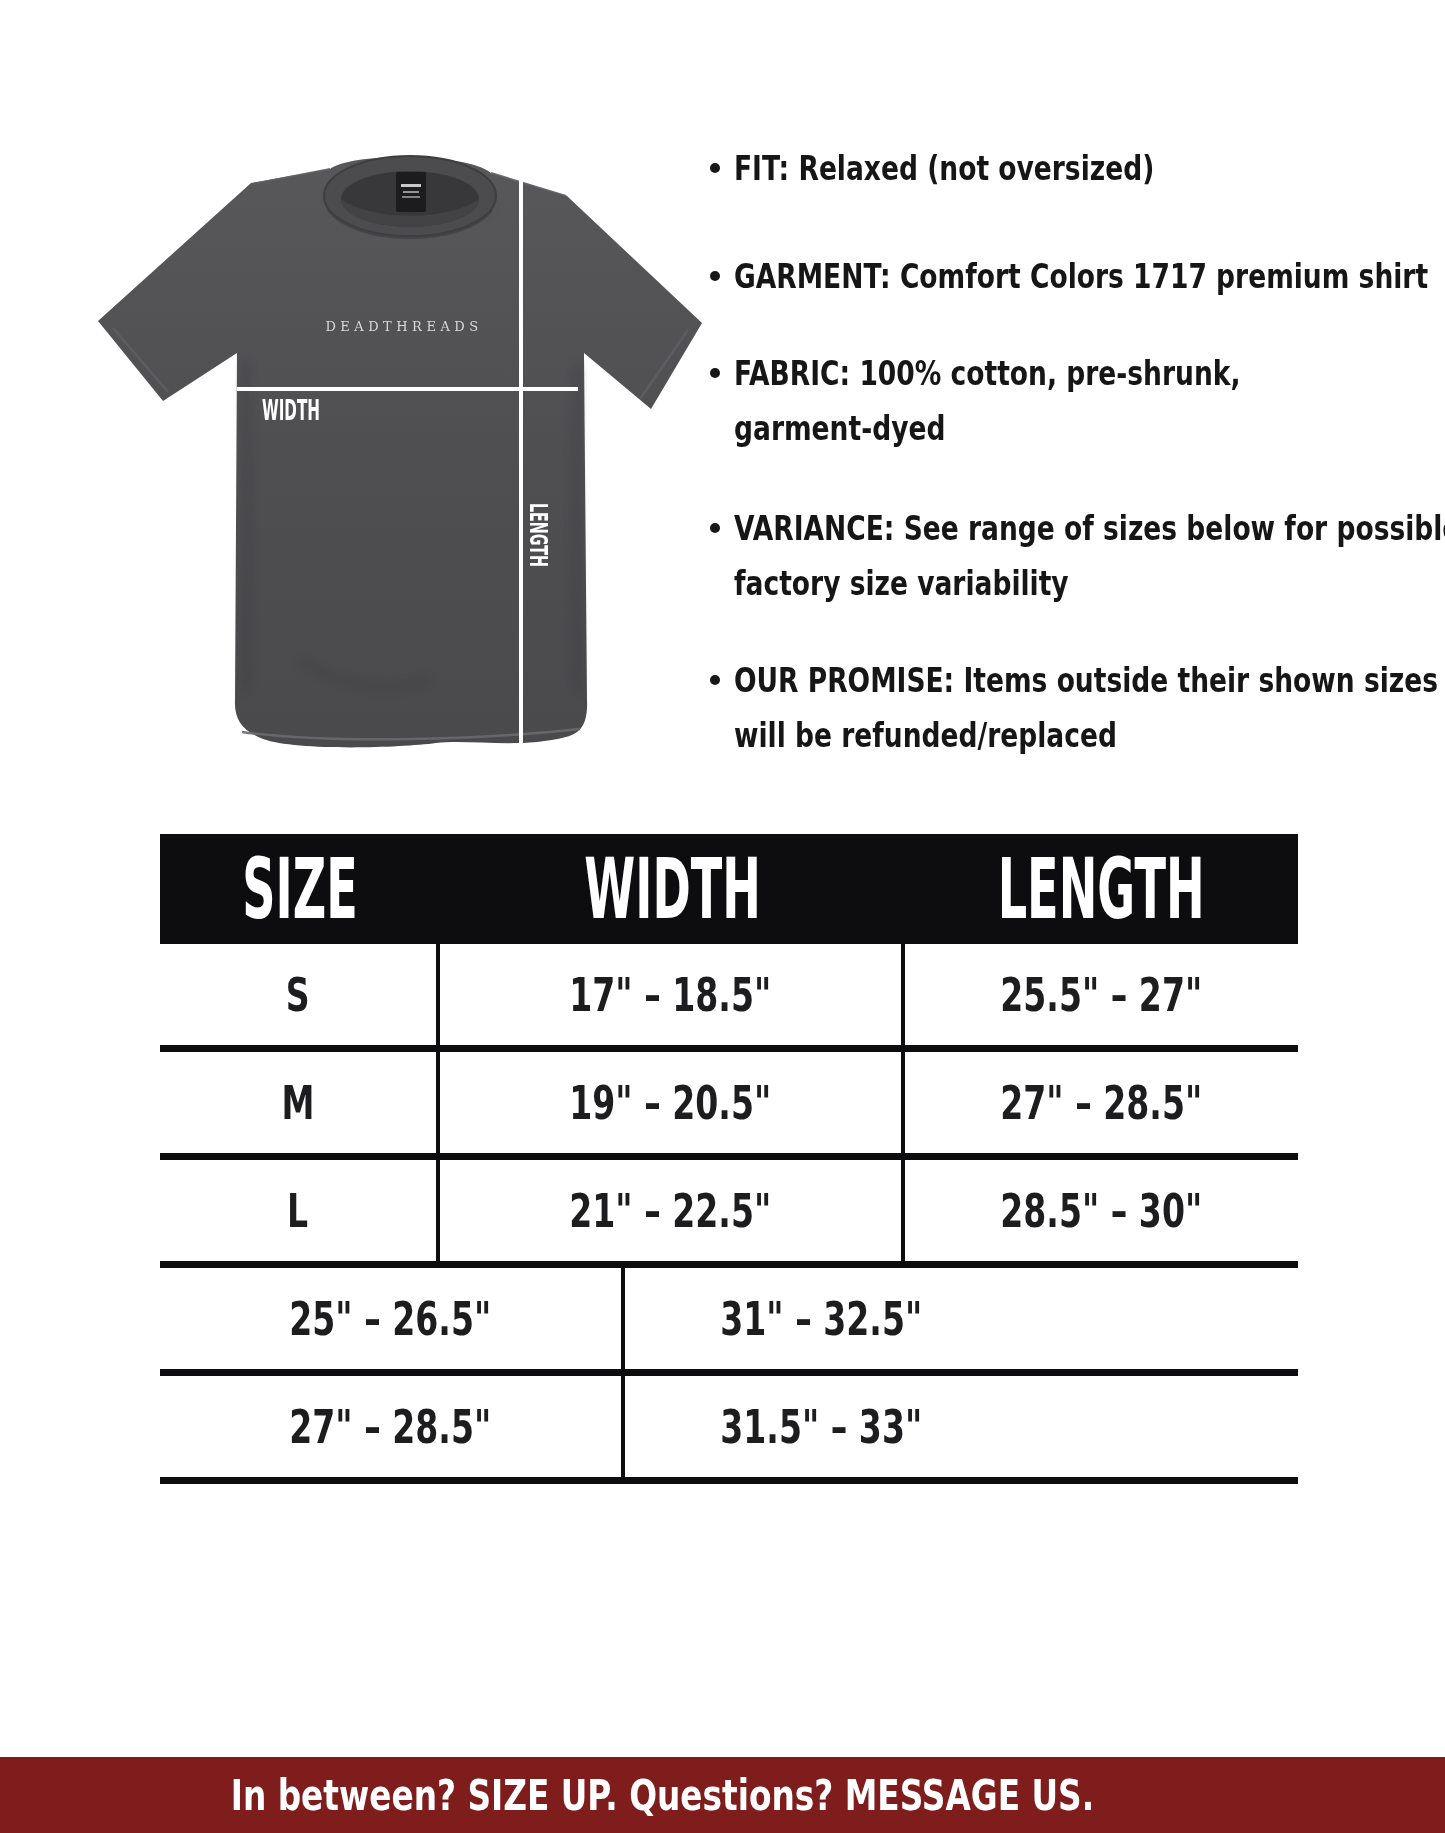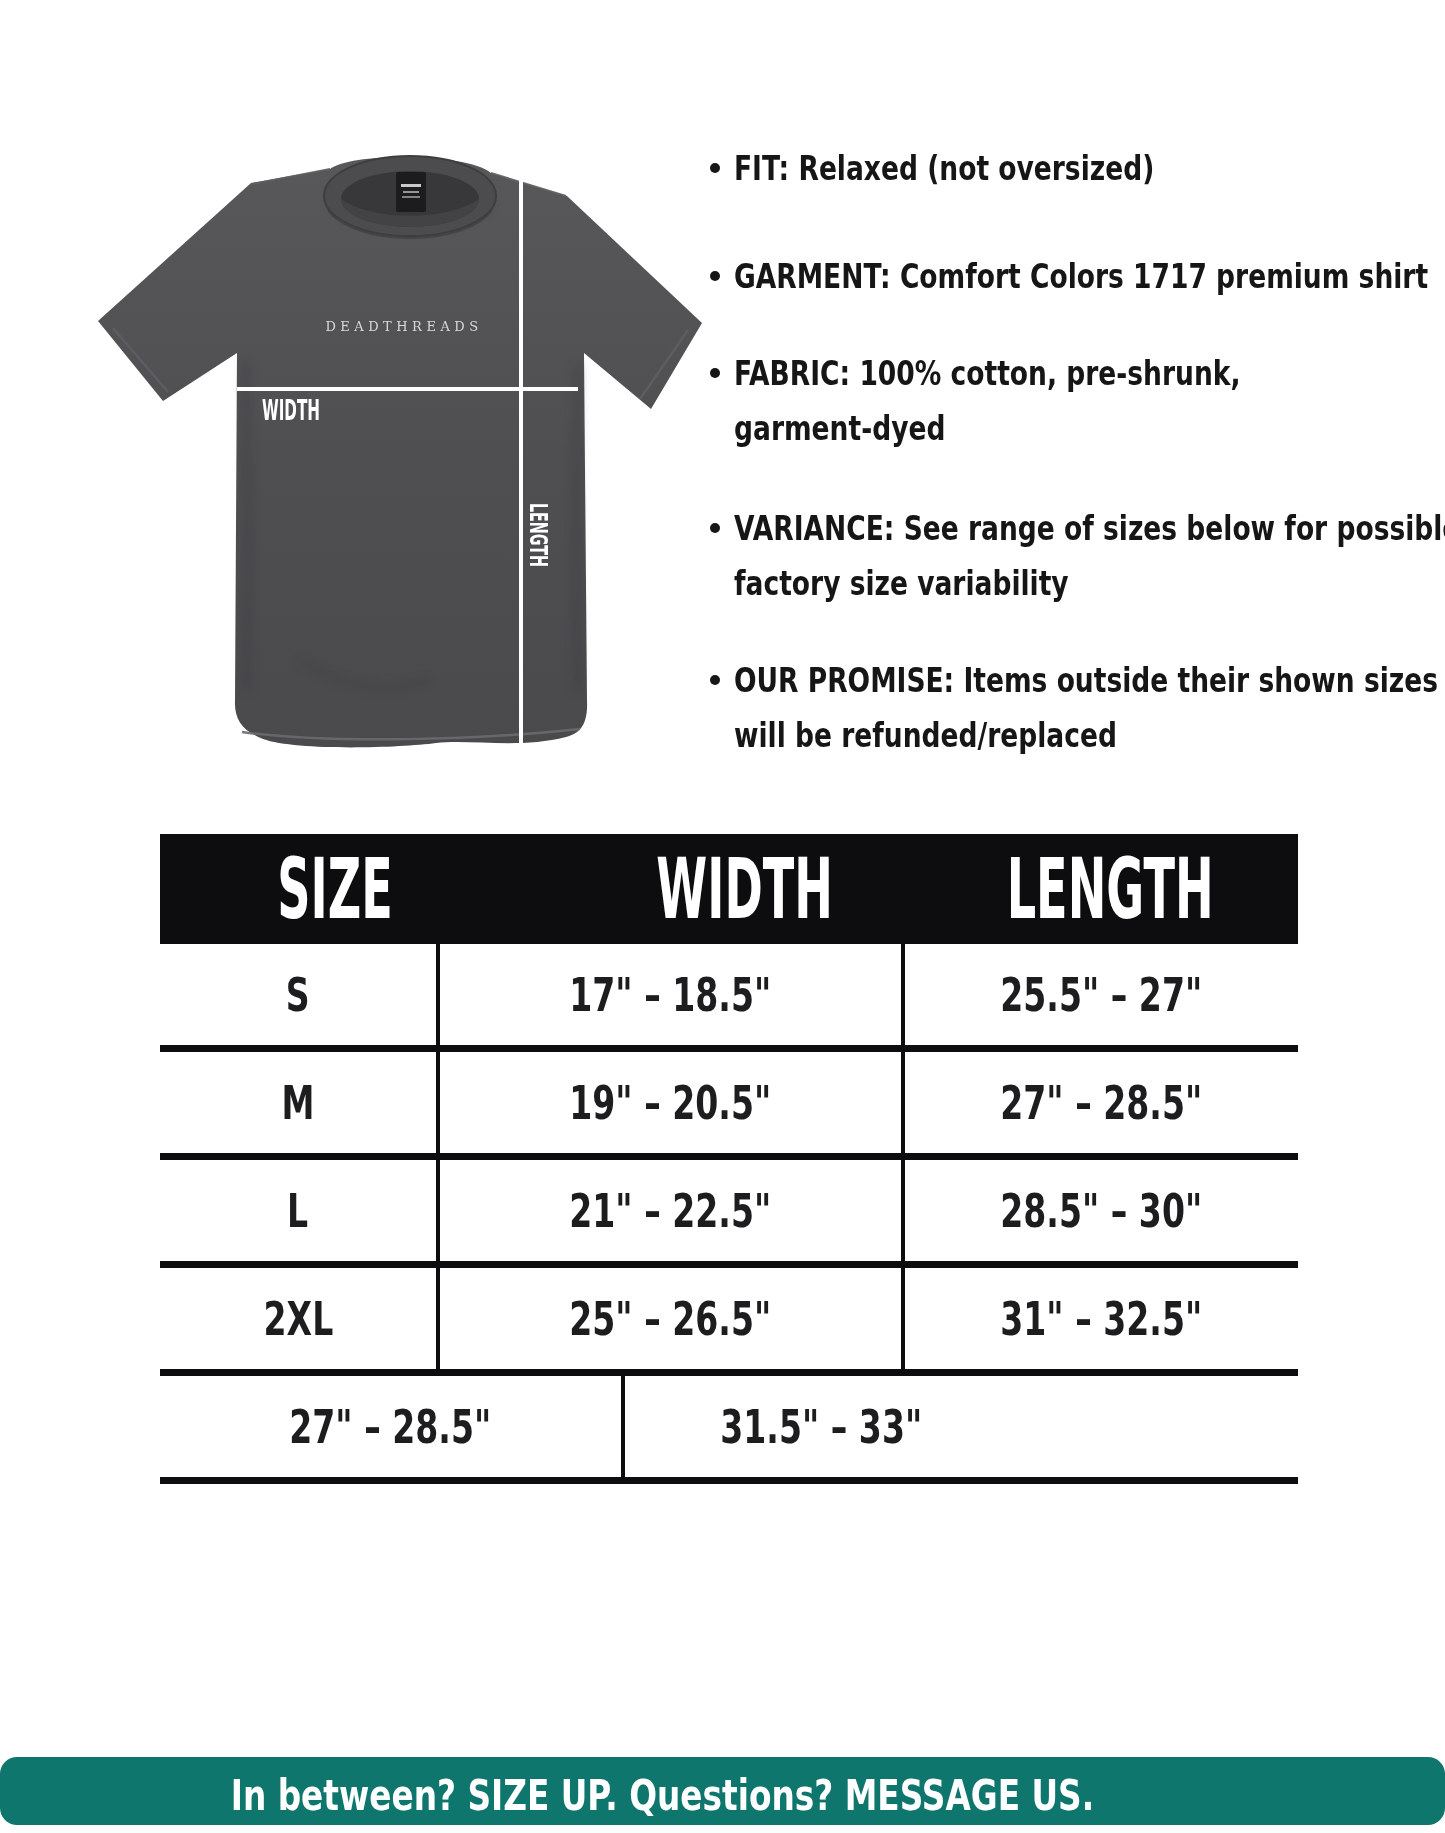--- a/index.html
+++ b/index.html
@@ -13,32 +13,32 @@
   .bullet-item{position:absolute;left:710px;}
   .bullet-dot{position:absolute;left:0;top:22px;width:10px;height:10px;border-radius:50%;
               background:#161616;}
   .bullet-text{margin-left:24px;width:1000px;font-weight:700;font-size:34px;line-height:55px;
                color:#161616;white-space:pre-line;transform:scaleX(.78);transform-origin:left top;}
   .b1{top:141px}.b2{top:249px}.b3{top:346px}.b4{top:501px}.b5{top:653px}
 
   
   .size-table{position:absolute;left:160px;top:834px;width:1138px;}
   .tbl-header{display:flex;height:110px;background:#0d0d0f;}
-  .tbl-header .hc{display:flex;align-items:center;justify-content:flex-end;color:#ffffff;
+  .tbl-header .hc{display:flex;align-items:center;justify-content:center;color:#ffffff;
                   font-weight:700;font-size:84px;line-height:110px;}
   .hc span{display:inline-block;white-space:nowrap;transform:scaleX(.55);transform-origin:center;}
   .col1{width:280px;}.col2{width:465px;}.col3{width:393px;}
   .tbl-row{display:flex;height:108px;border-bottom:7px solid #0d0d0f;box-sizing:border-box;}
   .tbl-row .tc{display:flex;align-items:center;justify-content:center;color:#1d1d1f;
                font-weight:700;font-size:46px;box-sizing:border-box;}
   .tbl-row .col1,.tbl-row .col2{border-right:4px solid #0d0d0f;}
   .tc span{display:inline-block;white-space:nowrap;transform:scaleX(.72);transform-origin:center;}
 
   
-  .footer-bar{position:absolute;left:0;top:1757px;width:1445px;height:68px;background:#0f766e;border-radius:17px;}
+  .footer-bar{position:absolute;left:0;top:1757px;width:1445px;height:76px;background:#7f1d1d;}
   .footer-message-wrap{position:absolute;left:0;right:120px;top:0;height:76px;
                        display:flex;align-items:center;justify-content:center;}
   .footer-message{display:inline-block;white-space:nowrap;color:#ffffff;font-weight:700;
                   font-size:42px;transform:scaleX(.78);transform-origin:center;}
 </style>
 </head>
 <body>
 
 <div class="page">
 
@@ -178,23 +178,20 @@
           <span>L</span>
         </div>
       <div class="tc col2">
           <span>21" – 22.5"</span>
         </div>
       <div class="tc col3">
           <span>28.5" – 30"</span>
         </div>
     </div>
     <div class="tbl-row">
-      <div class="tc col1">
-          <span>2XL</span>
-        </div>
       <div class="tc col2">
           <span>25" – 26.5"</span>
         </div>
       <div class="tc col3">
           <span>31" – 32.5"</span>
         </div>
     </div>
     <div class="tbl-row">
       <div class="tc col2">
           <span>27" – 28.5"</span>

